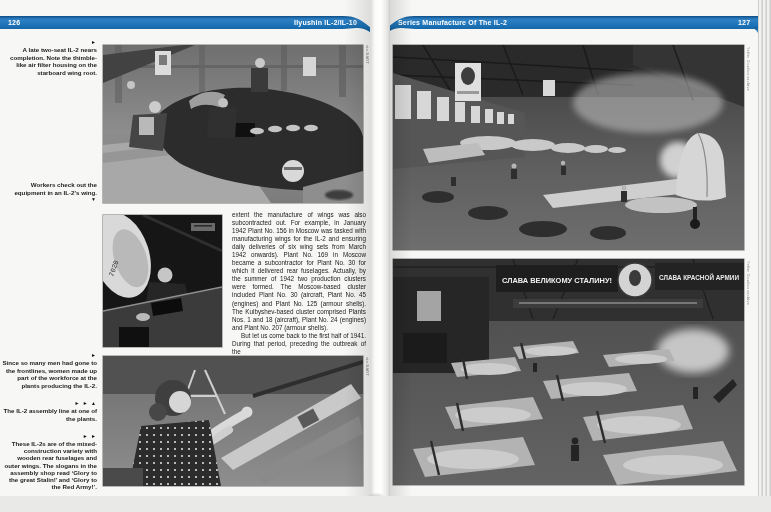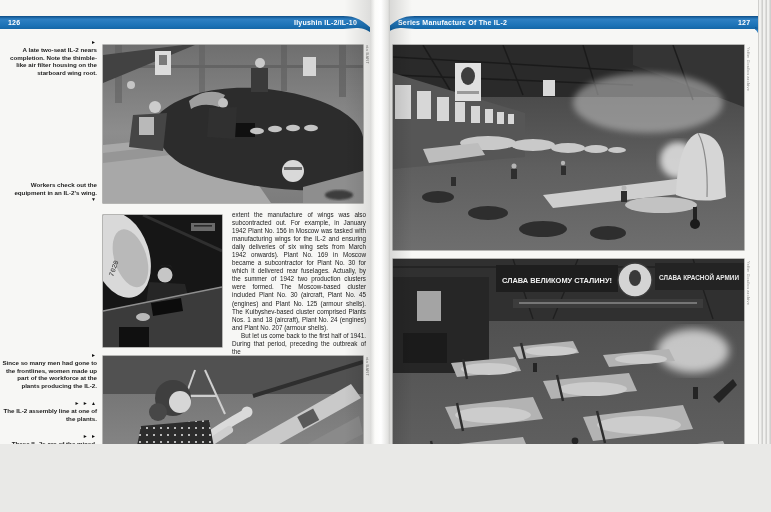--- a/index.html
+++ b/index.html
@@ -1,16 +1,16 @@
 <!DOCTYPE html>
 <html><head>
 <meta charset="utf-8">
 <style>
   html,body{margin:0;padding:0;background:#e9e9e7;}
-  #book{position:relative;width:771px;height:444px;overflow:hidden;
+  #book{position:relative;width:771px;height:496px;overflow:hidden;
         font-family:"Liberation Sans",sans-serif;background:#f7f7f5;}
   
   .page{position:absolute;top:0;bottom:0;background:#f7f7f5;}
   #left-page{left:0;width:370px;}
   #right-page{left:390px;width:368px;}
   #gutter-left{position:absolute;left:344px;top:0;width:26px;height:512px;
      background:linear-gradient(90deg,rgba(0,0,0,0) 0%,rgba(0,0,0,.10) 100%);}
   #spine{position:absolute;left:370px;top:0;width:20px;height:512px;
      background:linear-gradient(90deg,#d8d8d6 0%,#fbfbf9 25%,#ffffff 55%,#e2e2e0 90%,#c9c9c7 100%);}
   #gutter-right{position:absolute;left:390px;top:0;width:22px;height:512px;

